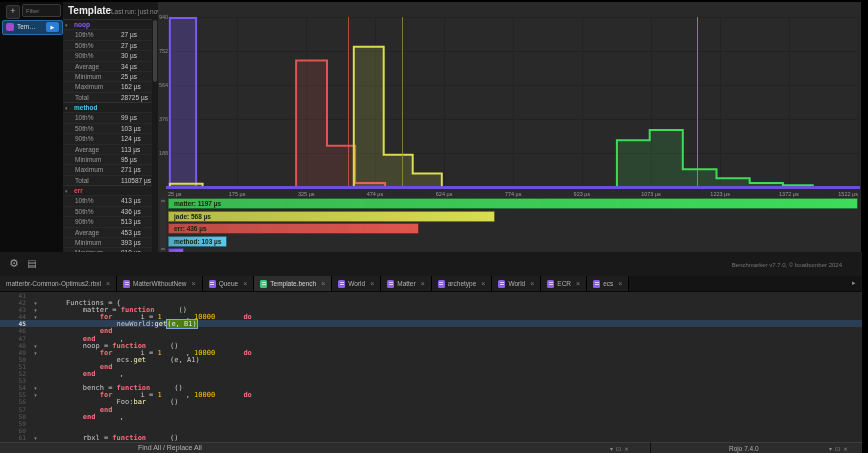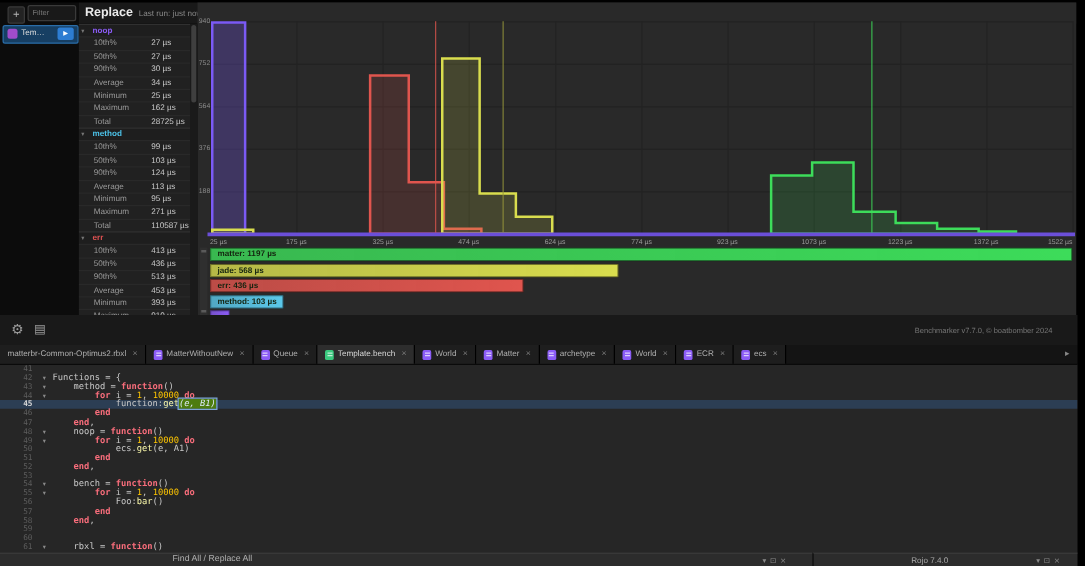--- a/index.html
+++ b/index.html
@@ -62,22 +62,22 @@
     font-family:"DejaVu Sans Mono",monospace;}
   .line{height:7.1px;line-height:7.1px;white-space:pre;position:relative;font-size:7px;}
   .line.current{background:#2c3e54;}
   .ln{display:inline-block;width:26px;text-align:right;color:#5c5c5c;font-size:6.2px;padding-right:3px;}
   .line.current .ln{color:#d8d8d8;font-weight:bold;}
   .fold{display:inline-block;width:13px;color:#8a8a8a;font-size:5px;text-align:center;font-family:"DejaVu Sans",sans-serif;}
   .code{color:#c8c8c8;}
   .kw{color:#f86d7b;font-weight:bold;}
   .num{color:#ffc600;}
   .mth{color:#fdfbac;}
-  .pln{color:#c8c8c8;}
-  .sel{color:#dce9f7;background:#4d7c0f;outline:1px solid #7da7d9;font-style:italic;}
+  .pln{color:#c8c8c8;margin-left:24px;}
+  .sel{color:#dce9f7;background:#4d7c0f;outline:1px solid #7da7d9;}
   
   #find-bar{left:0;top:442px;width:650px;height:11px;background:#2c2c2c;border-top:1px solid #3c3c3c;box-sizing:border-box;}
   #find-label{left:138px;top:1px;color:#b0b0b0;font-size:7px;}
   #rojo-bar{left:650px;top:442px;width:212px;height:11px;background:#2c2c2c;border-top:1px solid #3c3c3c;border-left:1px solid #111;box-sizing:border-box;}
   #rojo-label{left:78px;top:1.5px;color:#ababab;font-size:6.5px;}
   .bar-icons{top:1.5px;color:#8a8a8a;font-size:6px;letter-spacing:3px;font-family:"DejaVu Sans",sans-serif;}
 </style>
 </head>
 <body>
 
@@ -86,21 +86,21 @@
     <div id="plus-button" class="abs">+</div>
     <input id="filter-input" class="abs" placeholder="Filter" style="">
     <div id="item-row" class="abs">
       <div id="item-icon" class="abs"></div>
       <div id="item-label" class="abs">Tem…</div>
       <div id="play-button" class="abs">▶</div>
     </div>
   </div>
 
   <div id="header" class="abs">
-    <div id="page-title" class="abs">Replace</div>
+    <div id="page-title" class="abs">Template</div>
     <div id="page-subtitle" class="abs">Last run: just now</div>
   </div>
 
   <div id="stats" class="abs">
       <div class="stat-row hdr">
         <span class="stat-chev">▾</span>
         <span class="stat-name" style="color: rgb(139, 92, 246);">noop</span>
       </div>
       <div class="stat-row">
         <span class="stat-label">10th%</span>
@@ -313,23 +313,23 @@
         <span class="tab-icon" style="background: rgb(139, 92, 246);"></span>
         <span>ecs</span>
         <span class="tab-close">×</span>
       </div>
     </div>
   <div id="tab-scroll-right" class="abs">▸</div>
 
   <div id="editor" class="abs">
       <div class="line"><span class="ln">41</span><span class="fold"></span><span class="code"></span></div>
       <div class="line"><span class="ln">42</span><span class="fold">▾</span><span class="code"><span class="pln">Functions = {</span></span></div>
-      <div class="line"><span class="ln">43</span><span class="fold">▾</span><span class="code"><span class="pln">    method = </span><span class="kw">function</span><span class="pln">()</span></span></div>
+      <div class="line"><span class="ln">43</span><span class="fold">▾</span><span class="code"><span class="pln">    matter = </span><span class="kw">function</span><span class="pln">()</span></span></div>
       <div class="line"><span class="ln">44</span><span class="fold">▾</span><span class="code"><span class="pln">        </span><span class="kw">for</span><span class="pln"> i = </span><span class="num">1</span><span class="pln">, </span><span class="num">10000</span><span class="pln"> </span><span class="kw">do</span></span></div>
-      <div class="line current"><span class="ln">45</span><span class="fold"></span><span class="code"><span class="pln">            function:</span><span class="mth">get</span><span class="sel">(e, B1)</span></span></div>
+      <div class="line current"><span class="ln">45</span><span class="fold"></span><span class="code"><span class="pln">            newWorld:</span><span class="mth">get</span><span class="sel">(e, B1)</span></span></div>
       <div class="line"><span class="ln">46</span><span class="fold"></span><span class="code"><span class="pln">        </span><span class="kw">end</span></span></div>
       <div class="line"><span class="ln">47</span><span class="fold"></span><span class="code"><span class="pln">    </span><span class="kw">end</span><span class="pln">,</span></span></div>
       <div class="line"><span class="ln">48</span><span class="fold">▾</span><span class="code"><span class="pln">    noop = </span><span class="kw">function</span><span class="pln">()</span></span></div>
       <div class="line"><span class="ln">49</span><span class="fold">▾</span><span class="code"><span class="pln">        </span><span class="kw">for</span><span class="pln"> i = </span><span class="num">1</span><span class="pln">, </span><span class="num">10000</span><span class="pln"> </span><span class="kw">do</span></span></div>
       <div class="line"><span class="ln">50</span><span class="fold"></span><span class="code"><span class="pln">            ecs.</span><span class="mth">get</span><span class="pln">(e, A1)</span></span></div>
       <div class="line"><span class="ln">51</span><span class="fold"></span><span class="code"><span class="pln">        </span><span class="kw">end</span></span></div>
       <div class="line"><span class="ln">52</span><span class="fold"></span><span class="code"><span class="pln">    </span><span class="kw">end</span><span class="pln">,</span></span></div>
       <div class="line"><span class="ln">53</span><span class="fold"></span><span class="code"></span></div>
       <div class="line"><span class="ln">54</span><span class="fold">▾</span><span class="code"><span class="pln">    bench = </span><span class="kw">function</span><span class="pln">()</span></span></div>
       <div class="line"><span class="ln">55</span><span class="fold">▾</span><span class="code"><span class="pln">        </span><span class="kw">for</span><span class="pln"> i = </span><span class="num">1</span><span class="pln">, </span><span class="num">10000</span><span class="pln"> </span><span class="kw">do</span></span></div>

